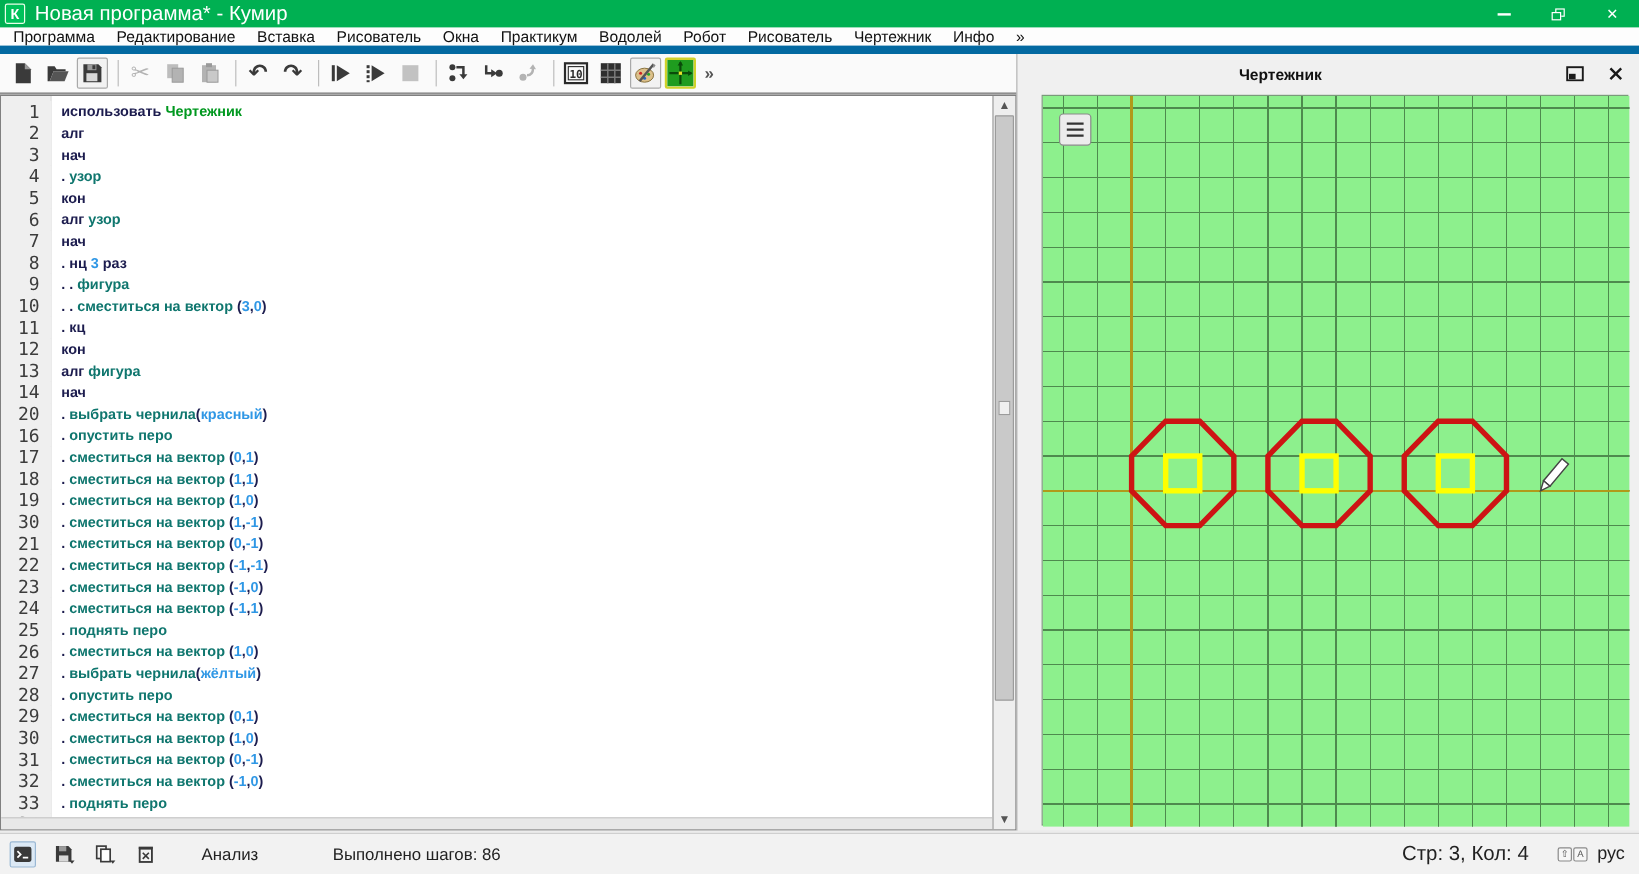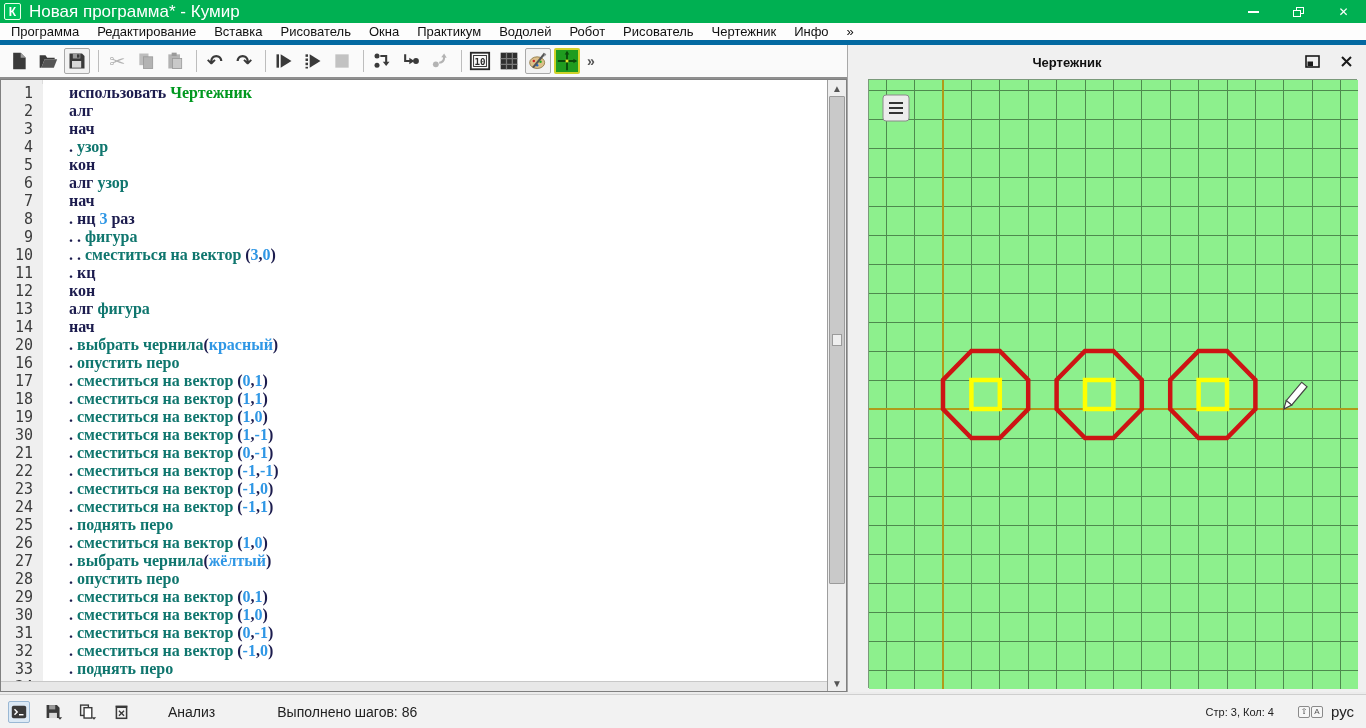--- a/index.html
+++ b/index.html
@@ -12,41 +12,41 @@
   .logo { width:17px; height:17px; margin-left:4px; background:#00c25b; border:1px solid #e8ffe8; color:#fff; font-weight:bold; font-size:12px; display:flex; align-items:center; justify-content:center; border-radius:2px; }
   .title-text { color:#ffffff; font-size:17px; margin-left:8px; }
   .win-btns { margin-left:auto; display:flex; height:100%; }
   .win-btn { width:45px; height:100%; display:flex; align-items:center; justify-content:center; color:#fff; font-size:12px; cursor:default; }
   .glyph-min { width:11px; height:2px; background:#fff; display:block; }
   .glyph-restore { position:relative; width:11px; height:10px; display:block; }
   .glyph-restore .r1 { position:absolute; right:0; top:0; width:8px; height:7px; border:1px solid #fff; }
   .glyph-restore .r2 { position:absolute; left:0; bottom:0; width:8px; height:7px; border:1px solid #fff; background:#00b052; }
 
   
-  .menubar { position:absolute; left:0; top:23px; width:1366px; height:22px; background:#fdfdfd; display:flex; align-items:center; padding-left:2px; border-bottom:5px solid #0369a1; }
+  .menubar { position:absolute; left:0; top:23px; width:1366px; height:22px; background:#fdfdfd; display:flex; align-items:center; padding-left:2px; border-bottom:7px solid #0369a1; }
   .menu-item { font-size:13px; color:#111; padding:2px 9px; white-space:nowrap; }
 
   
   .toolbar { position:absolute; left:0; top:45px; width:847px; height:34px; background:#fafafa; display:flex; align-items:center; padding-left:6px; border-bottom:2px solid #8f8f8f; }
   .tbtn { width:26px; height:26px; display:flex; align-items:center; justify-content:center; margin-right:3px; border:1px solid transparent; }
   .tbtn.checked { border:1px solid #a9a9a9; background:#f2f2f2; border-radius:2px; }
   .tbtn.checked-hl { border:2px solid #cfd22a; border-radius:2px; }
   .tsep { width:1px; height:22px; background:#bdbdbd; margin:0 5px; }
   .tglyph { font-family:"DejaVu Sans", sans-serif; font-size:19px; font-weight:bold; color:#3a3a3a; line-height:1; }
   .tglyph.dis { color:#b3b3b3; }
   .toverflow { font-size:14px; color:#555; margin-left:4px; font-weight:bold; }
 
   
   .editor { position:absolute; left:0; top:79px; width:847px; height:613px; background:#ffffff; border:1px solid #808080; }
   .gutter { position:absolute; left:0; top:0; width:42px; height:601px; background:#efefef; border-right:1px solid #dcdcdc; }
   .code-area { position:absolute; left:0; top:0; width:826px; height:601px; overflow:hidden; }
   .code-lines { position:absolute; left:0; top:4px; width:100%; }
   .row { height:18px; display:flex; white-space:pre; }
   .ln { width:42px; flex:0 0 42px; text-align:right; padding-right:10px; font-family:"DejaVu Sans Mono", monospace; font-size:15px; color:#3c3c3c; background:#efefef; line-height:18px; }
-  .src { padding-left:26px; font-family:Liberation Serif, serif; font-size:16px; font-weight:bold; line-height:18px; }
+  .src { padding-left:8px; font-family:Liberation Sans, sans-serif; font-size:12px; font-weight:bold; line-height:18px; }
   .c-k { color:#1c1c4e; }
   .c-n { color:#0f766e; }
   .c-l { color:#2f97e5; }
   .c-g { color:#00981f; }
   .c-p { color:#1c1c4e; }
   .hscroll { position:absolute; left:0; bottom:0; width:826px; height:10px; background:#e8e8e8; border-top:1px solid #c8c8c8; }
   .vscroll { position:absolute; right:0; top:0; width:19px; height:611px; background:#eeeeee; border-left:1px solid #9e9e9e; }
   .vs-arrow { position:absolute; left:0; width:18px; height:16px; display:flex; align-items:center; justify-content:center; font-size:10px; color:#555; }
   .vs-up { top:0; } .vs-down { bottom:0; }
   .vs-thumb { position:absolute; left:1px; top:16px; width:16px; height:488px; background:#c9c9c9; border:1px solid #9b9b9b; border-radius:1px; }
@@ -67,21 +67,21 @@
   .statusbar { position:absolute; left:0; top:694px; width:1366px; height:34px; background:#f2f2f2; border-top:1px solid #cfcfcf; display:flex; align-items:center; font-size:14px; color:#222; }
   .sb-icons { display:flex; align-items:center; gap:12px; margin-left:8px; }
   .sb-btn { width:22px; height:22px; display:flex; align-items:center; justify-content:center; border:1px solid transparent; }
   .sb-btn.active { background:#dce9f5; border:1px solid #9ab8d4; border-radius:2px; }
   .sb-analysis { margin-left:36px; }
   .sb-steps { margin-left:62px; }
   .sb-right { margin-left:auto; display:flex; align-items:center; gap:8px; padding-right:12px; }
   .kb-ind { display:flex; gap:1px; }
   .kb-key { width:12px; height:12px; border:1px solid #8a8a8a; background:#f6f6f6; font-size:8px; color:#555; display:flex; align-items:center; justify-content:center; border-radius:2px; }
   .sb-lang { font-size:15px; }
-  .sb-pos { font-size:11px; margin-right:16px; }
+  .sb-pos { font-size:17px; margin-right:16px; }
 </style>
 </head>
 <body>
 
 <div class="window">
 
   <div class="titlebar">
     <div class="logo">К</div>
     <div class="title-text">Новая программа* - Кумир</div>
     <div class="win-btns">

